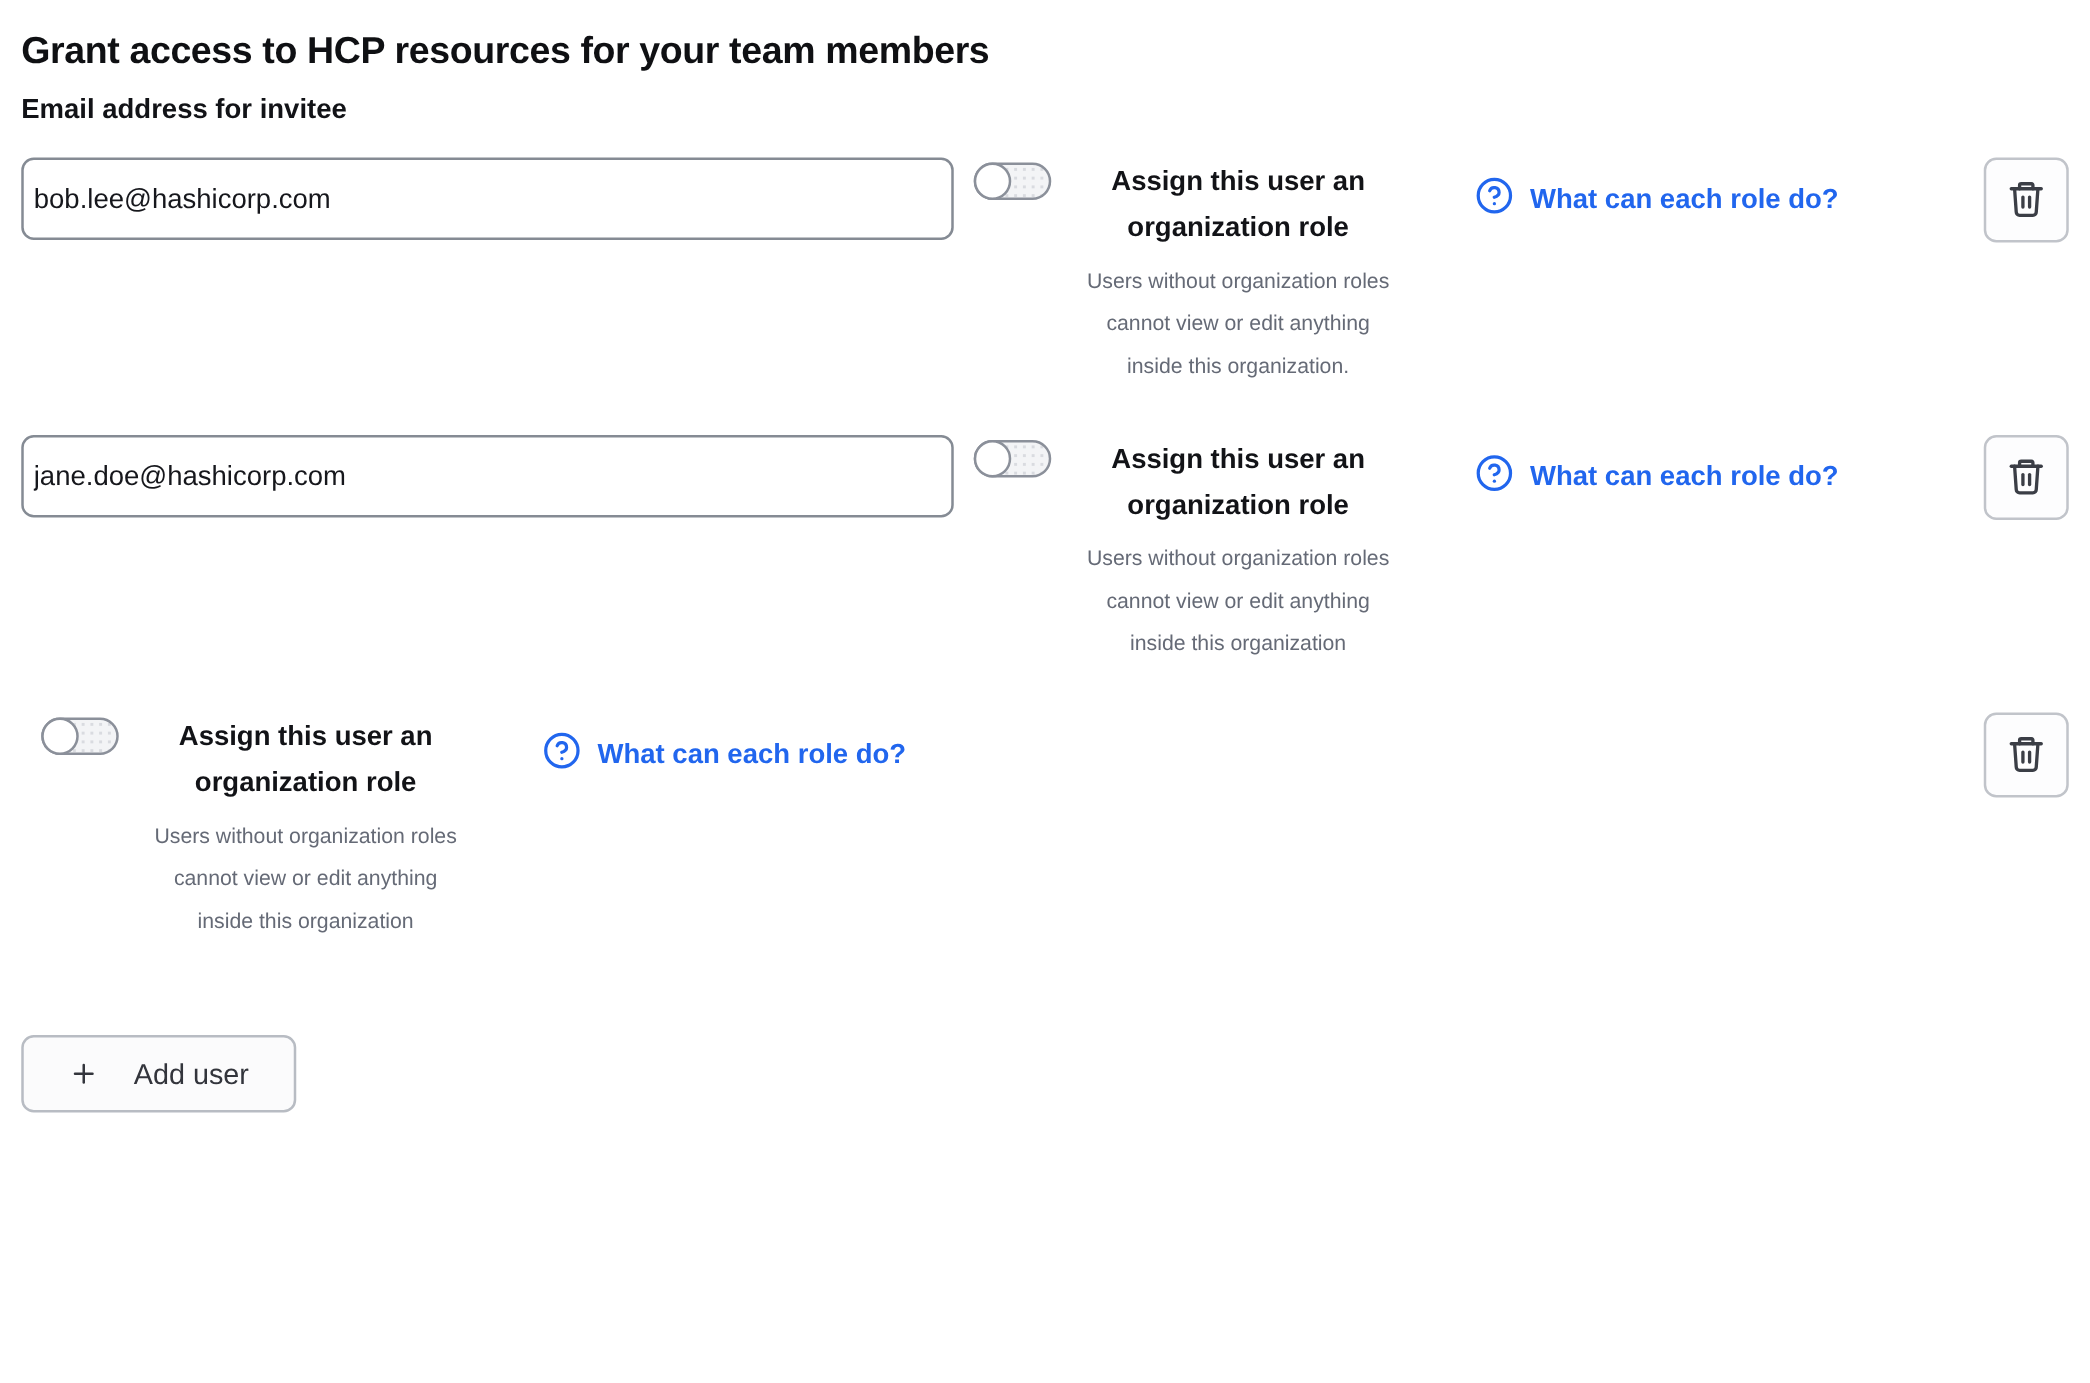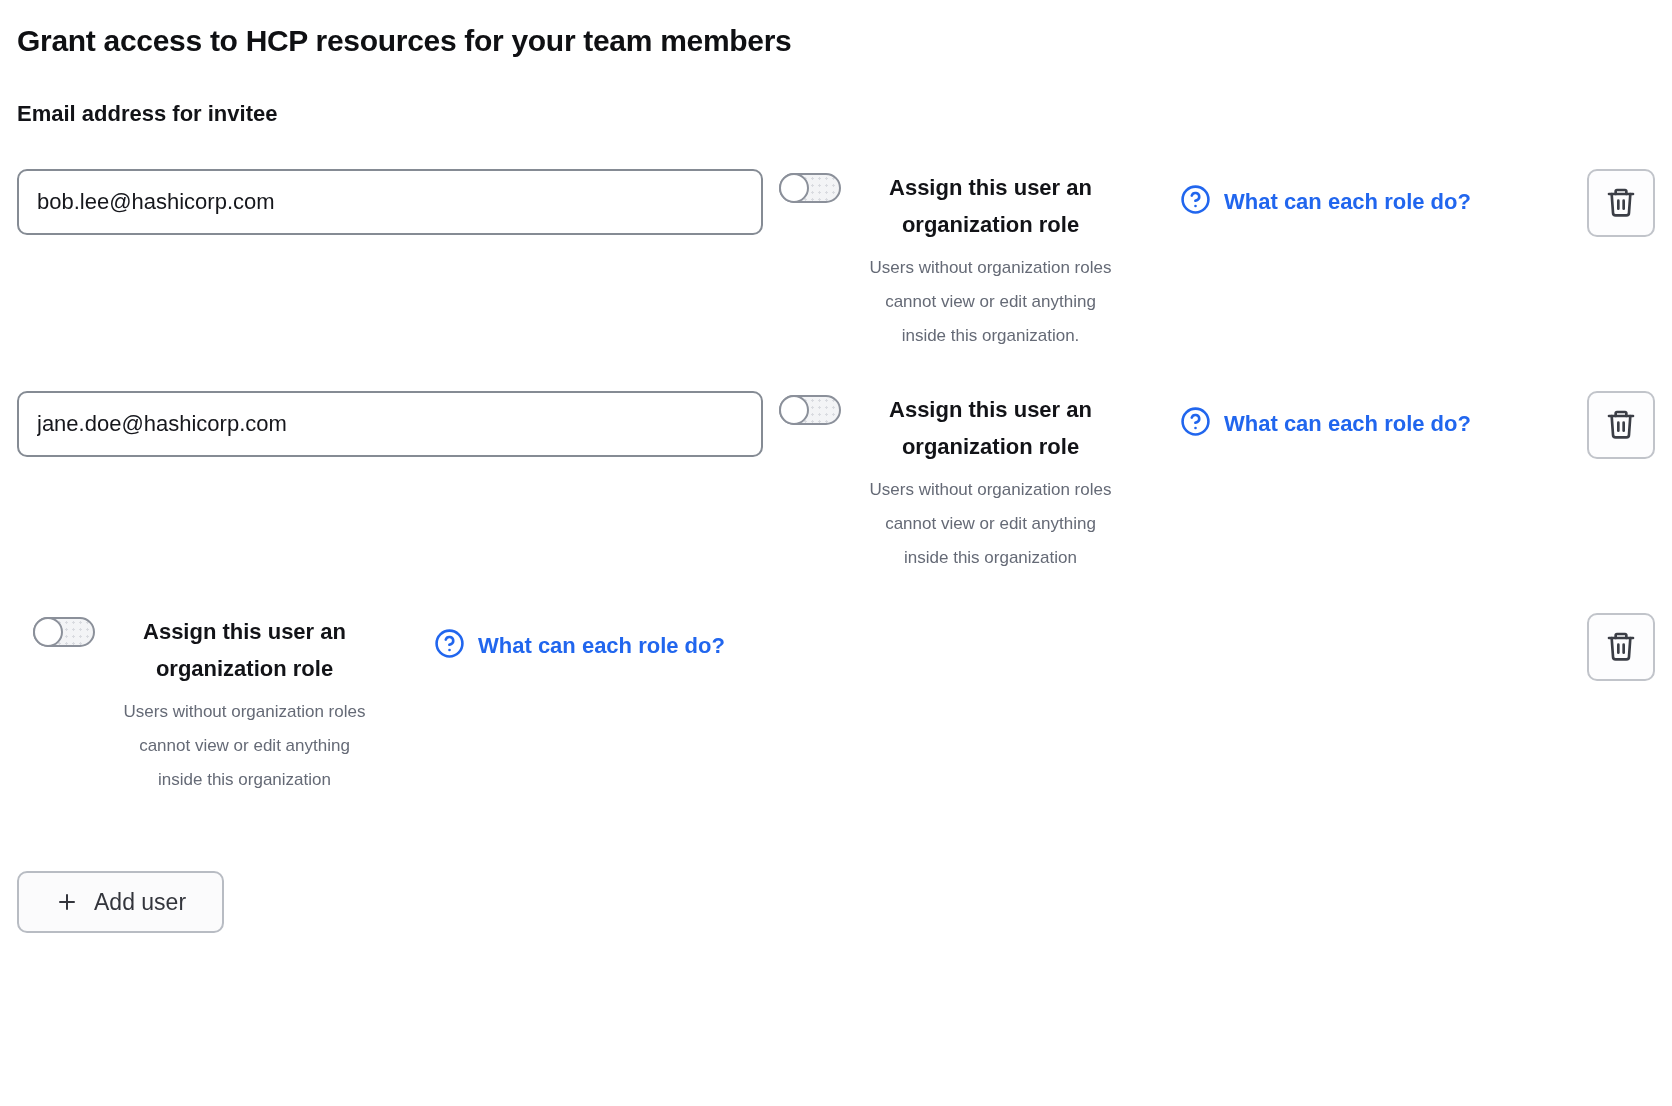--- a/index.html
+++ b/index.html
@@ -11,43 +11,43 @@
     color: #16171c;
     padding: 18px 17px 0 17px;
     overflow: hidden;
   }
   .page-title {
     font-size: 30px;
     font-weight: 700;
     letter-spacing: -0.3px;
     color: #0f1013;
     margin-top: 6px;
-    margin-bottom: 43px;
+    margin-bottom: 16px;
   }
   .field-label {
     font-size: 22px;
     font-weight: 700;
     color: #121317;
-    margin-bottom: 42px;
+    margin-bottom: 26px;
   }
   .invite-row {
     display: flex;
     align-items: flex-start;
     margin-bottom: 38px;
   }
   .email-input {
     flex: none;
     width: 746px;
     height: 66px;
     border: 2px solid #858b94;
     border-radius: 10px;
     font-family: "Liberation Sans", sans-serif;
     font-size: 22px;
     color: #16171c;
-    padding: 0 18px;
+    padding: 0 8px;
     background: #ffffff;
     outline: none;
   }
   
   .toggle {
     flex: none;
     position: relative;
     width: 62px;
     height: 30px;
     margin-left: 16px;
@@ -129,20 +129,21 @@
     border: 2px solid #b8bcc3;
     border-radius: 10px;
     background: #fbfbfc;
     display: inline-flex;
     align-items: center;
     font-family: "Liberation Sans", sans-serif;
     font-size: 23px;
     font-weight: 500;
     color: #33353c;
     cursor: pointer;
+    gap: 13px;
   }
   .add-user-btn .plus-icon {
     display: inline-flex;
     margin-right: 15px;
   }
   .add-user-btn .plus-icon svg { width: 24px; height: 24px; }
 </style>
 </head>
 <body>
 

